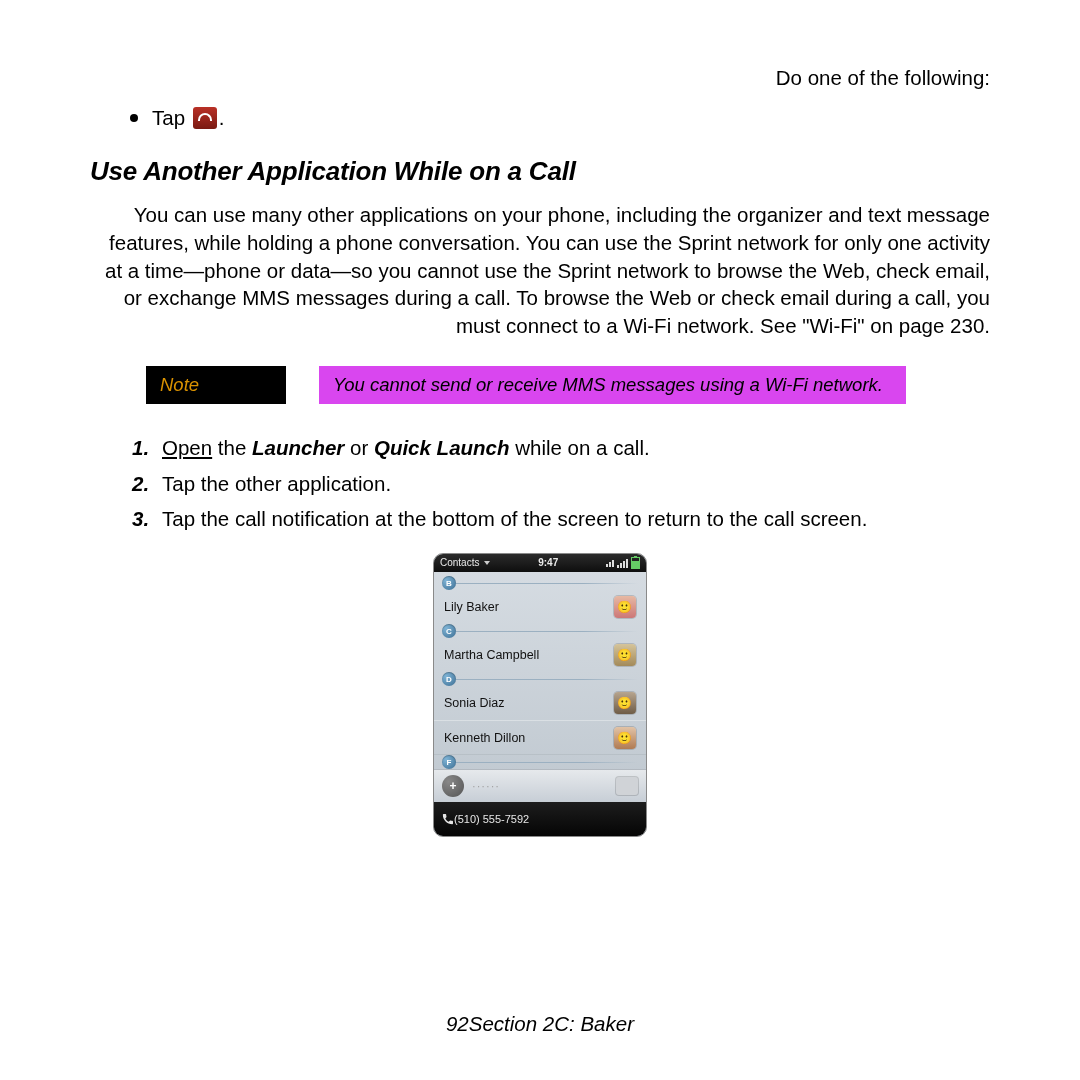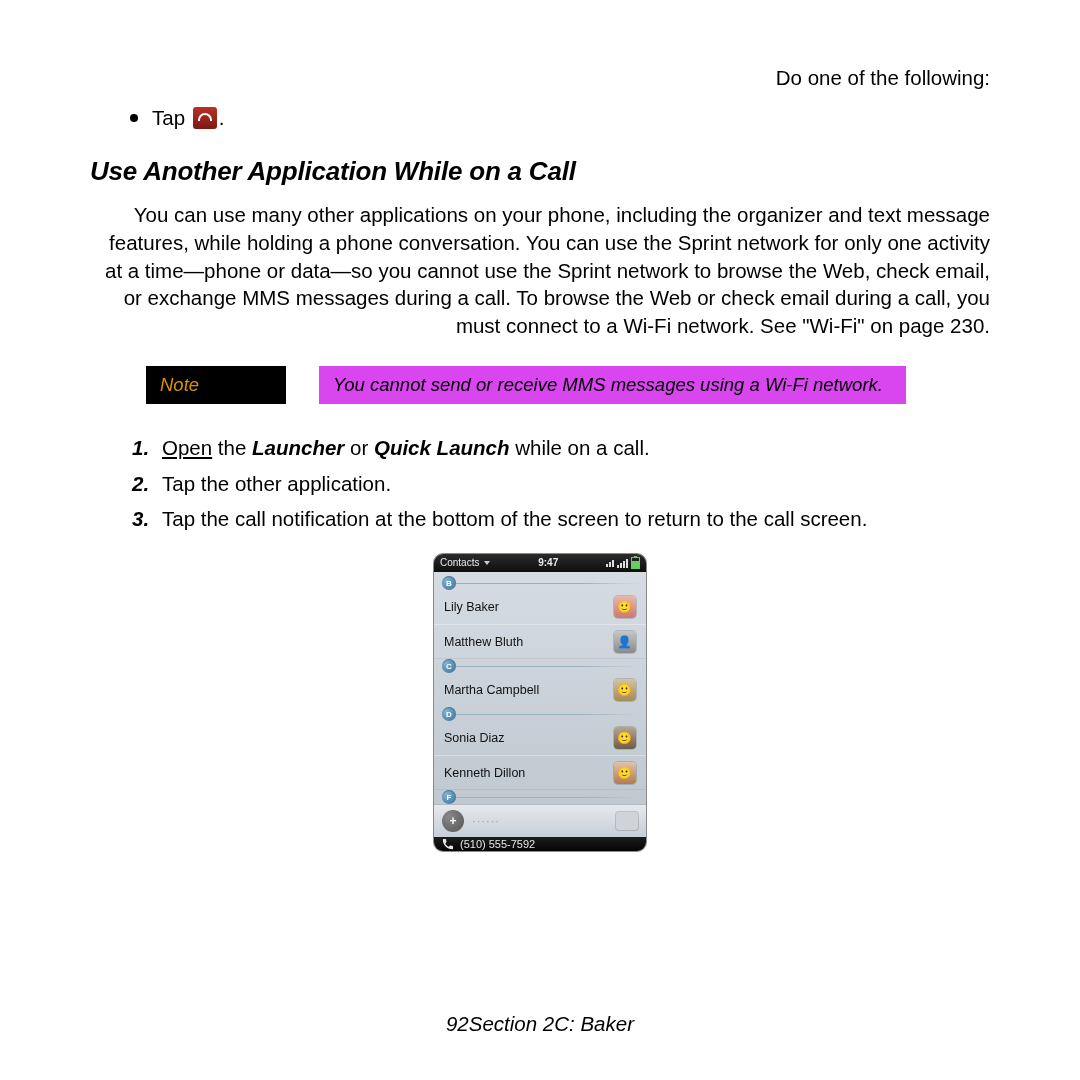--- a/index.html
+++ b/index.html
@@ -206,24 +206,23 @@
   .keyb-btn {
     width: 22px; height: 18px;
     background: #d0d3d7;
     border-radius: 3px;
     box-shadow: 0 0 0 1px rgba(0,0,0,.15);
   }
   .call-strip {
     background: linear-gradient(#1d1d1d, #050505);
     color: #e6e6e6;
     font-size: 11px;
-    padding: 1px 8px;
+    padding: 11px 8px;
     display: flex;
     align-items: flex-start;
-    gap: 6px;
   }
   .call-strip .phone-ico {
     width: 12px; height: 12px;
     display: inline-block;
   }
   .call-strip .phone-ico svg { display:block; }
 
   .footer {
     position: absolute;
     left: 90px; right: 90px; bottom: 44px;
@@ -285,24 +284,20 @@
     </div>
 
     <div class="list-area">
       <div class="sep">
           <div class="letter">B</div>
           <div class="line"></div>
         </div>
       <div class="contact-row">
         <span>Lily Baker</span>
         <span class="avatar" style="background:linear-gradient(#e7b9a3,#c77);">🙂</span>
-      </div>
-      <div class="contact-row">
-        <span>Matthew Bluth</span>
-        <span class="avatar" style="background:linear-gradient(#c6c6c6,#8a8a8a);">👤</span>
       </div>
 
       <div class="sep">
           <div class="letter">C</div>
           <div class="line"></div>
         </div>
       <div class="contact-row">
         <span>Martha Campbell</span>
         <span class="avatar" style="background:linear-gradient(#d5c49a,#a38a5a);">🙂</span>
       </div>

